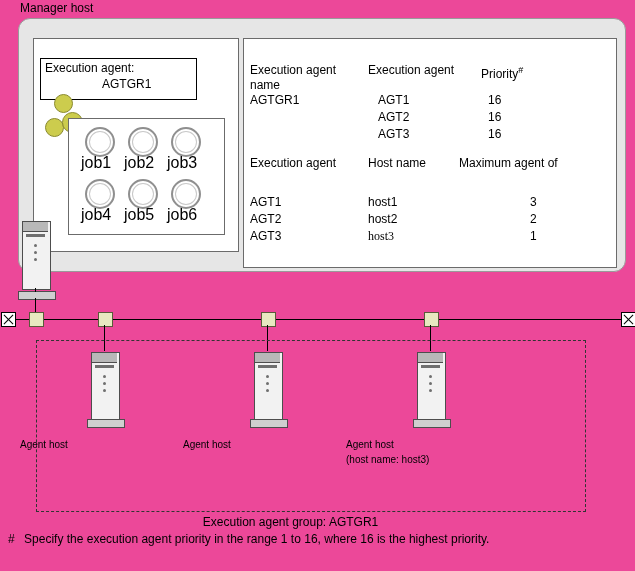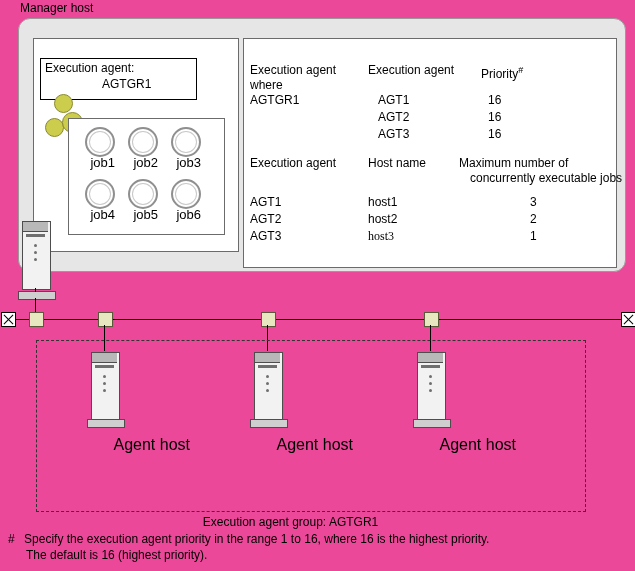--- a/index.html
+++ b/index.html
@@ -58,21 +58,21 @@
     background: #ffffff;
     border: 1px solid #6b6b6b;
   }
   .job-circle {
     width: 26px; height: 26px;
     border-radius: 50%;
     background: #ffffff;
     border: 2px solid #8f8f8f;
     box-shadow: inset 0 0 0 2px #ffffff, inset 0 0 0 3px #c9c9c9;
   }
-  .job-label { font-size: 13px; text-align: right; width: 34px; }
+  .job-label { font-size: 16px; text-align: left; width: 34px; }
 
   
   .greenball {
     border-radius: 50%;
     background: #cccc4d;
     border: 1px solid #8a8a2e;
   }
 
   
   .agentdef-box {
@@ -139,22 +139,22 @@
   }
   .group-caption {
     left: 0; top: 516px;
     width: 581px;
     text-align: center;
     font-size: 12px;
   }
 
   .agent-caption {
     width: 170px;
-    text-align: right;
-    font-size: 16px;
+    text-align: left;
+    font-size: 10px;
     line-height: 15px;
   }
 
   .footnote { left: 8px; top: 531px; font-size: 12px; line-height: 16px; }
   .sup { font-size: 9px; vertical-align: super; }
 </style>
 </head>
 <body>
 
 <div id="canvas">
@@ -187,38 +187,37 @@
   <div class="abs job-circle" style="left:128px; top:179px;"></div>
   <div class="abs job-circle" style="left:171px; top:179px;"></div>
   <div class="abs txt job-label" style="left:81px; top:208px;">job4</div>
   <div class="abs txt job-label" style="left:124px; top:208px;">job5</div>
   <div class="abs txt job-label" style="left:167px; top:208px;">job6</div>
 
   <div class="abs txt agentdef-label">Agent definition</div>
   <div class="abs agentdef-box"></div>
 
   <div class="abs txt col-a" style="top:64px;">Execution agent</div>
-  <div class="abs txt col-a" style="top:79px;">where</div>
+  <div class="abs txt col-a" style="top:79px;">name</div>
   <div class="abs txt col-b" style="top:64px;">Execution agent</div>
   <div class="abs txt col-c" style="top:64px;">Priority<span class="sup">#</span></div>
 
   <div class="abs txt col-a" style="top:94px;">AGTGR1</div>
   <div class="abs txt" style="left:378px; top:94px;">AGT1</div>
   <div class="abs txt" style="left:488px; top:94px;">16</div>
 
   <div class="abs txt" style="left:378px; top:111px;">AGT2</div>
   <div class="abs txt" style="left:488px; top:111px;">16</div>
 
   <div class="abs txt" style="left:378px; top:128px;">AGT3</div>
   <div class="abs txt" style="left:488px; top:128px;">16</div>
 
   <div class="abs txt col-a" style="top:157px;">Execution agent</div>
   <div class="abs txt col-b" style="top:157px;">Host name</div>
-  <div class="abs txt" style="left:459px; top:157px;">Maximum number of</div>
-  <div class="abs txt" style="left:470px; top:172px;">concurrently executable jobs</div>
+  <div class="abs txt" style="left:459px; top:157px;">Maximum agent of</div>
 
   <div class="abs txt col-a" style="top:196px;">AGT1</div>
   <div class="abs txt col-b" style="top:196px;">host1</div>
   <div class="abs txt" style="left:530px; top:196px;">3</div>
 
   <div class="abs txt col-a" style="top:213px;">AGT2</div>
   <div class="abs txt col-b" style="top:213px;">host2</div>
   <div class="abs txt" style="left:530px; top:213px;">2</div>
 
   <div class="abs txt col-a" style="top:230px;">AGT3</div>
@@ -269,22 +268,22 @@
   <div class="abs txt agent-caption" style="left:183px; top:437px;">Agent host</div>
 
   <div class="abs tower" style="left:417px; top:352px; width:27px; height:67px;"></div>
   <div class="abs tower-top" style="left:418px; top:353px; width:25px; height:9px;"></div>
   <div class="abs tower-slot" style="left:421px; top:365px; width:19px; height:3px;"></div>
   <div class="abs tower-dot" style="left:429px; top:375px; width:3px; height:3px;"></div>
   <div class="abs tower-dot" style="left:429px; top:382px; width:3px; height:3px;"></div>
   <div class="abs tower-dot" style="left:429px; top:389px; width:3px; height:3px;"></div>
   <div class="abs tower-base" style="left:413px; top:419px; width:36px; height:7px;"></div>
   <div class="abs txt agent-caption" style="left:346px; top:437px;">Agent host</div>
+  <div class="abs txt agent-caption" style="left:346px; top:452px;">(host name: host3)</div>
 
   <div class="abs txt group-caption">Execution agent group: AGTGR1</div>
 
   <div class="abs footnote">
     <span>#</span>
     <span style="margin-left:6px;">Specify the execution agent priority in the range 1 to 16, where 16 is the highest priority.</span><br>
-    <span style="margin-left:18px;">The default is 16 (highest priority).</span>
   </div>
 
 </div>
 
 </body></html>

